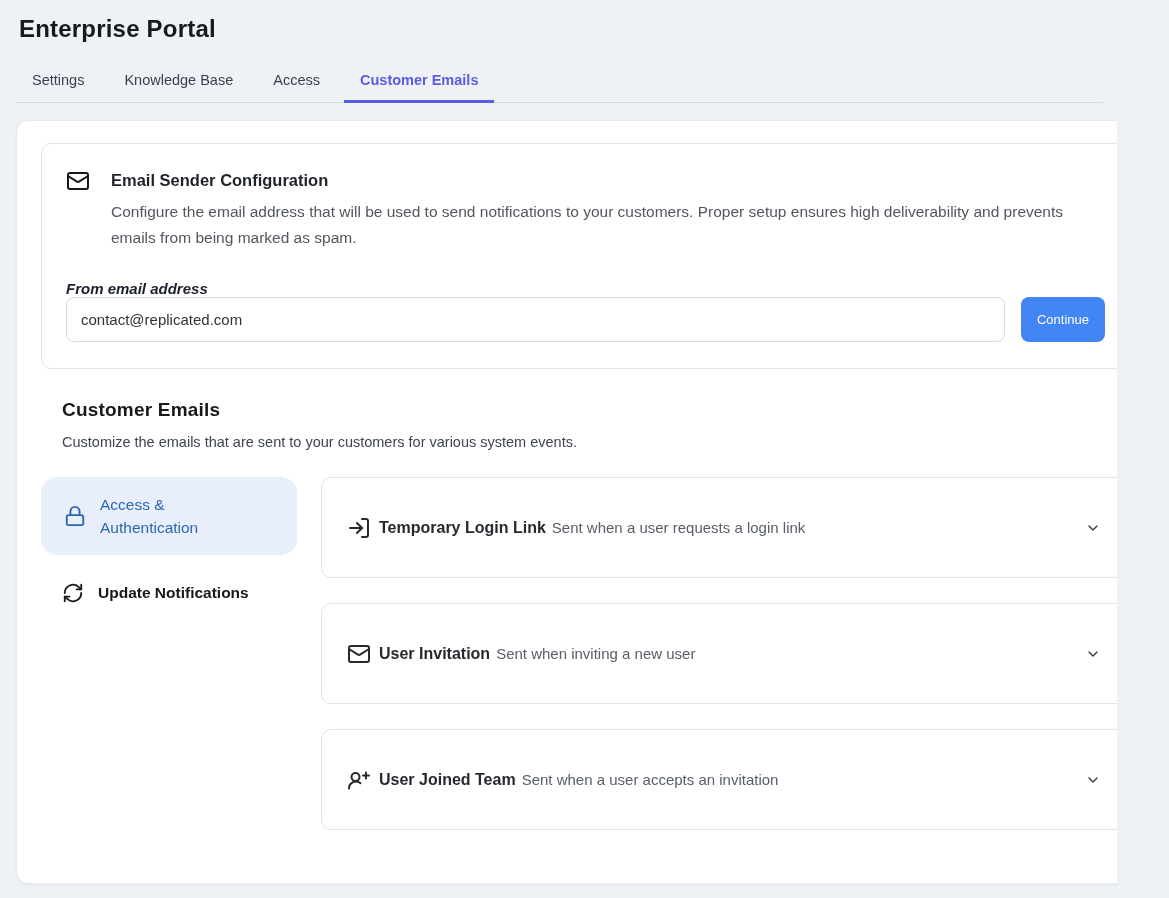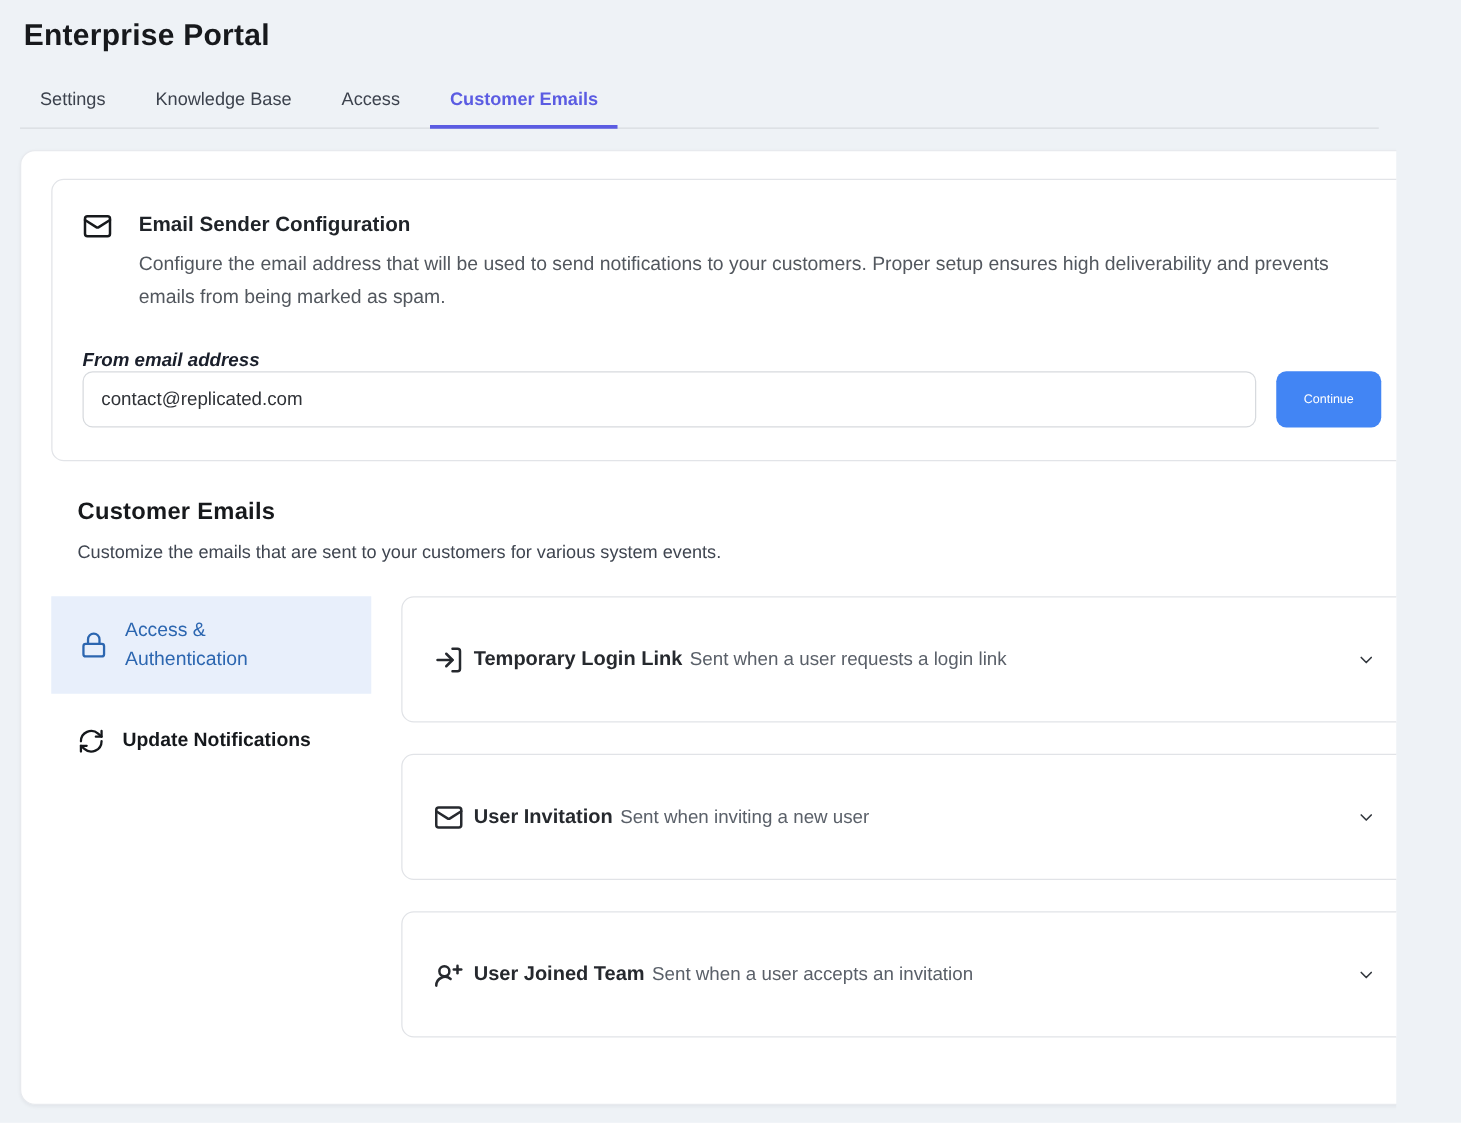--- a/index.html
+++ b/index.html
@@ -48,34 +48,34 @@
   }
   .from-label { margin-top:29px; font-size:15px; font-weight:700; color:#1a1f2b;font-style:italic; }
   .form-row { display:flex; gap:16px; align-items:flex-start; }
   .email-input {
     flex:1; height:45px; border:1px solid #d7dade; border-radius:8px;
     padding:0 14px; font-size:15px; color:#2f3237; outline:none;
     font-family:"Liberation Sans", sans-serif; background:#fff;
   }
   .continue-btn {
     width:84px; height:45px; border:none; border-radius:8px;
-    background:#4285f4; color:#fff; font-size:10px; cursor:pointer;
+    background:#4285f4; color:#fff; font-size:13px; cursor:pointer;
     font-family:"Liberation Sans", sans-serif;
   }
   .helper-text { margin-top:12px; font-size:13.5px; color:#72777f; }
   
   .section-title { margin:30px 0 0 21px; font-size:19px; font-weight:700; color:#17191c; letter-spacing:.2px; }
   .section-sub { margin:13px 0 0 21px; font-size:14.5px; color:#3f4550; }
   .columns { display:flex; gap:24px; margin-top:27px; }
   .side-col { width:256px; flex:0 0 auto; }
   .cat-item {
     display:flex; align-items:center; gap:14px; cursor:pointer;
   }
   .cat-item.active {
-    background:#e8effb; border-radius:0; padding:16px 16px 16px 23px;
+    background:#e8effb; border-radius:16px; padding:16px 16px 16px 23px;
     color:#2c66b0; min-height:78px;
   }
   .cat-item.active .cat-label { width:132px; line-height:23px; }
   .cat-item .icon-wrap { width:22px; height:22px; flex:0 0 auto; }
   .cat-item.plain { margin-top:27px; padding-left:21px; color:#15181c; }
   .cat-label { font-size:15.5px; font-weight:500; }
   .cat-item.plain .cat-label { font-weight:600; }
   
   .email-col { flex:1; display:flex; flex-direction:column; gap:25px; }
   .email-card {

